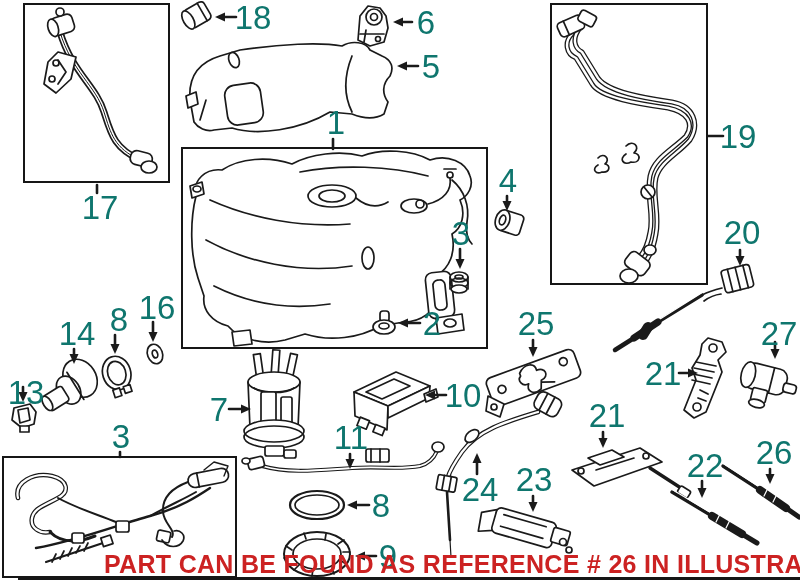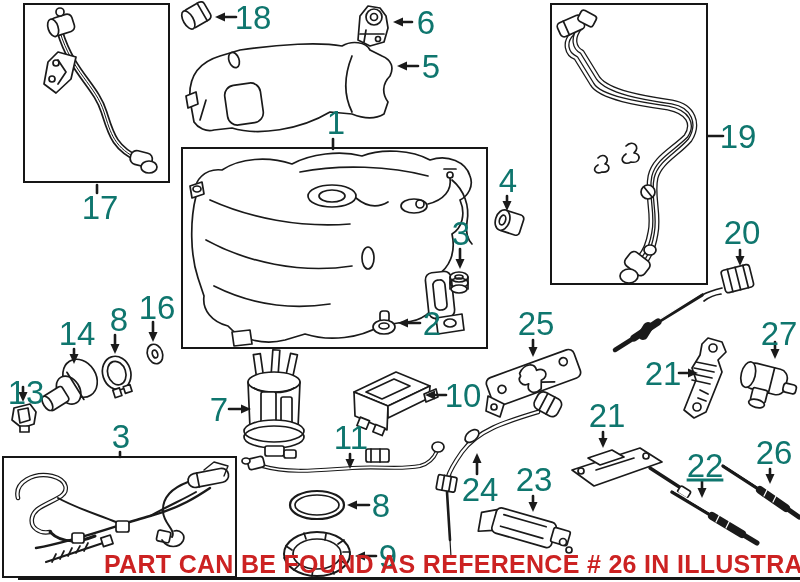--- a/index.html
+++ b/index.html
@@ -422,21 +422,21 @@
       <div class="callout" style="left: 121px; top: 436px;">3</div>
       <div class="callout" style="left: 26px; top: 370px; margin-top: 22px;">13</div>
       <div class="callout" style="left: 77px; top: 333px;">14</div>
       <div class="callout" style="left: 119px; top: 319px;">8</div>
       <div class="callout" style="left: 157px; top: 307px;">16</div>
       <div class="callout" style="left: 100px; top: 207px;">17</div>
       <div class="callout" style="left: 253px; top: 17px;">18</div>
       <div class="callout" style="left: 738px; top: 136px; text-align: right;">19</div>
       <div class="callout" style="left: 742px; top: 232px;">20</div>
       <div class="callout" style="left: 607px; top: 415px;">21</div>
-      <div class="callout" style="left: 705px; top: 465px; text-decoration: underline;">22</div>
+      <div class="callout" style="left: 705px; top: 465px;">22</div>
       <div class="callout" style="left: 534px; top: 479px;">23</div>
       <div class="callout" style="left: 480px; top: 489px;">24</div>
       <div class="callout" style="left: 536px; top: 323px;">25</div>
       <div class="callout" style="left: 774px; top: 452px;">26</div>
       <div class="callout" style="left: 779px; top: 325px; margin-top: 8px;">27</div>
       <div class="callout" style="left: 663px; top: 373px;">21</div>
     </div>
 
   <div id="bottom-rule"></div>
 

